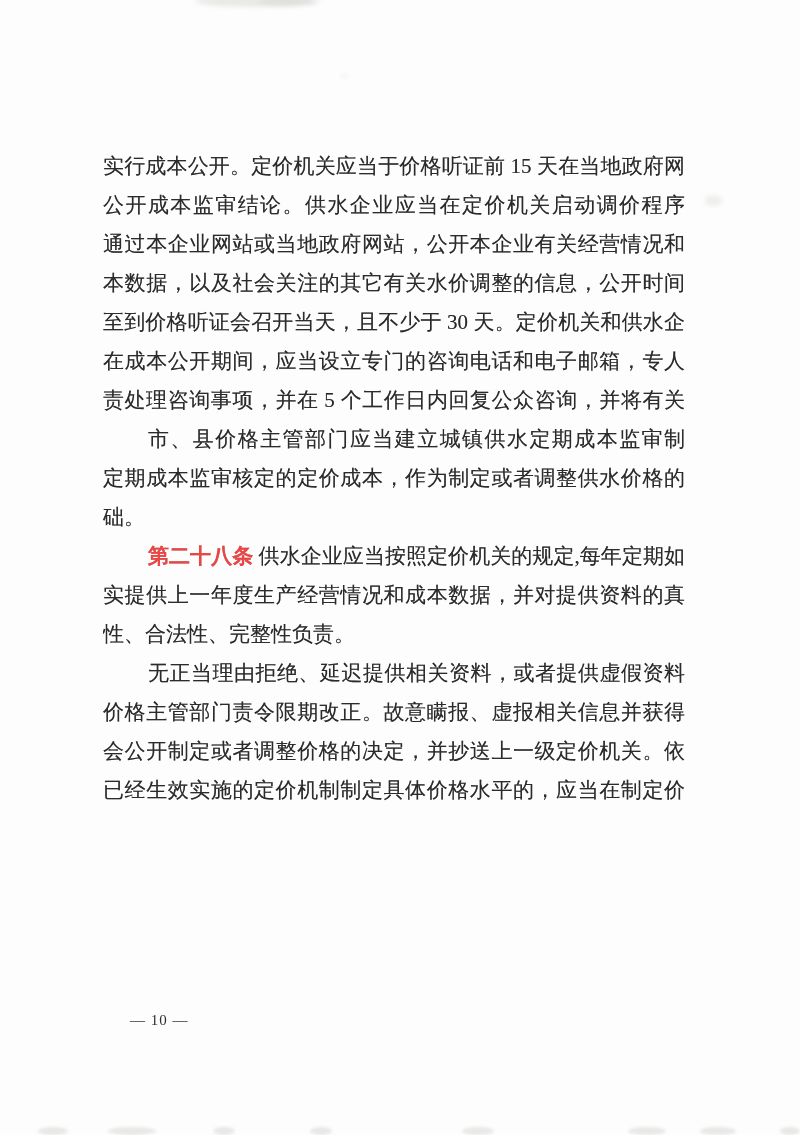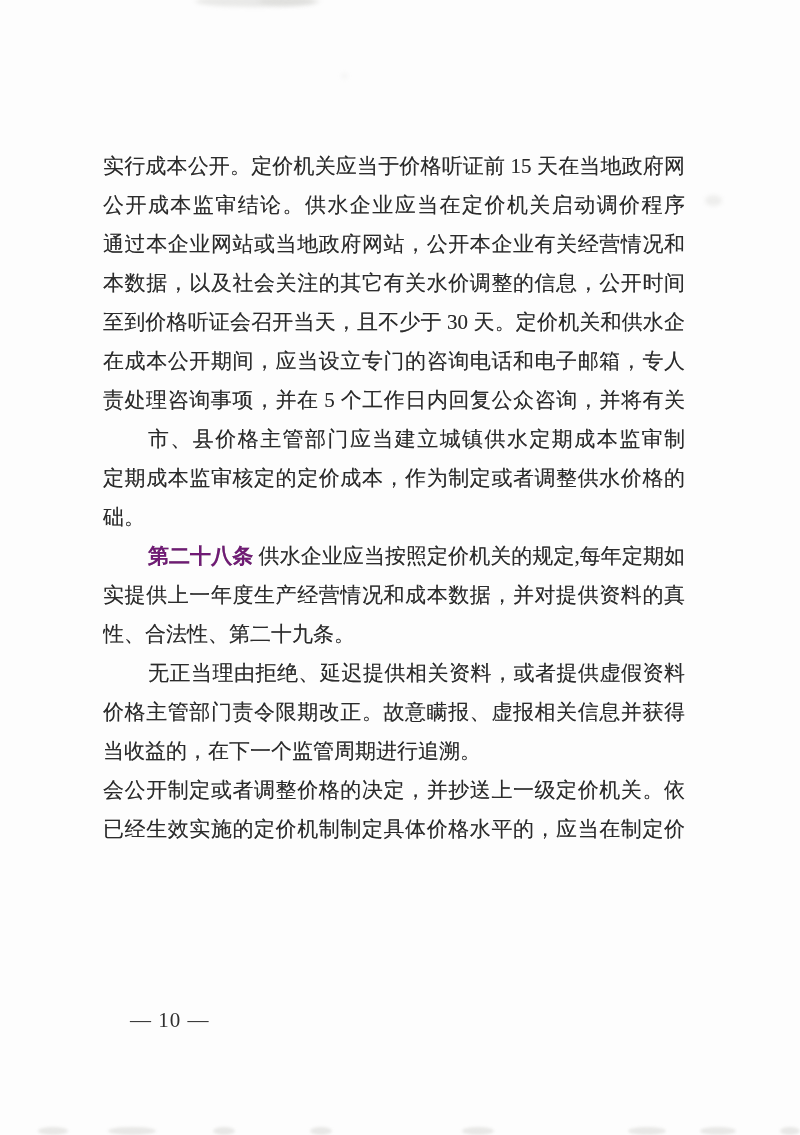--- a/index.html
+++ b/index.html
@@ -34,30 +34,30 @@
   }
   .line.end {
     text-align-last: left;
   }
   .line.indent {
     padding-left: 45px;
   }
   .lead {
     font-family: Liberation Mono, monospace;
     font-weight: 700;
-    color: #701a75;
+    color: #ef4444;
   }
   
   .page-num {
     position: absolute;
     left: 130px;
     top: 1005px;
     height: 30px;
     line-height: 30px;
-    font-size: 21px;
+    font-size: 15px;
     color: #2f2f2f;
     letter-spacing: 1px;
   }
   
   .smudge {
     position: absolute;
     background: #c9c9c5;
     border-radius: 50%;
     filter: blur(2px);
   }
@@ -99,24 +99,23 @@
       <div class="line">通过本企业网站或当地政府网站，公开本企业有关经营情况和成</div>
       <div class="line">本数据，以及社会关注的其它有关水价调整的信息，公开时间截</div>
       <div class="line">至到价格听证会召开当天，且不少于 30 天。定价机关和供水企业</div>
       <div class="line">在成本公开期间，应当设立专门的咨询电话和电子邮箱，专人负</div>
       <div class="line">责处理咨询事项，并在 5 个工作日内回复公众咨询，并将有关问</div>
       <div class="line indent">市、县价格主管部门应当建立城镇供水定期成本监审制度，</div>
       <div class="line">定期成本监审核定的定价成本，作为制定或者调整供水价格的基</div>
       <div class="line end">础。</div>
       <div class="line indent"><b class="lead">第二十八条</b> 供水企业应当按照定价机关的规定,每年定期如</div>
       <div class="line">实提供上一年度生产经营情况和成本数据，并对提供资料的真实</div>
-      <div class="line end">性、合法性、第二十九条。</div>
+      <div class="line end">性、合法性、完整性负责。</div>
       <div class="line indent">无正当理由拒绝、延迟提供相关资料，或者提供虚假资料的，</div>
       <div class="line">价格主管部门责令限期改正。故意瞒报、虚报相关信息并获得不</div>
-      <div class="line end">当收益的，在下一个监管周期进行追溯。</div>
       <div class="line">会公开制定或者调整价格的决定，并抄送上一级定价机关。依据</div>
       <div class="line">已经生效实施的定价机制制定具体价格水平的，应当在制定价格</div>
     </main>
 
   <div class="page-num">
     <span>— 10 —</span>
   </div>
 
 </div>
 

